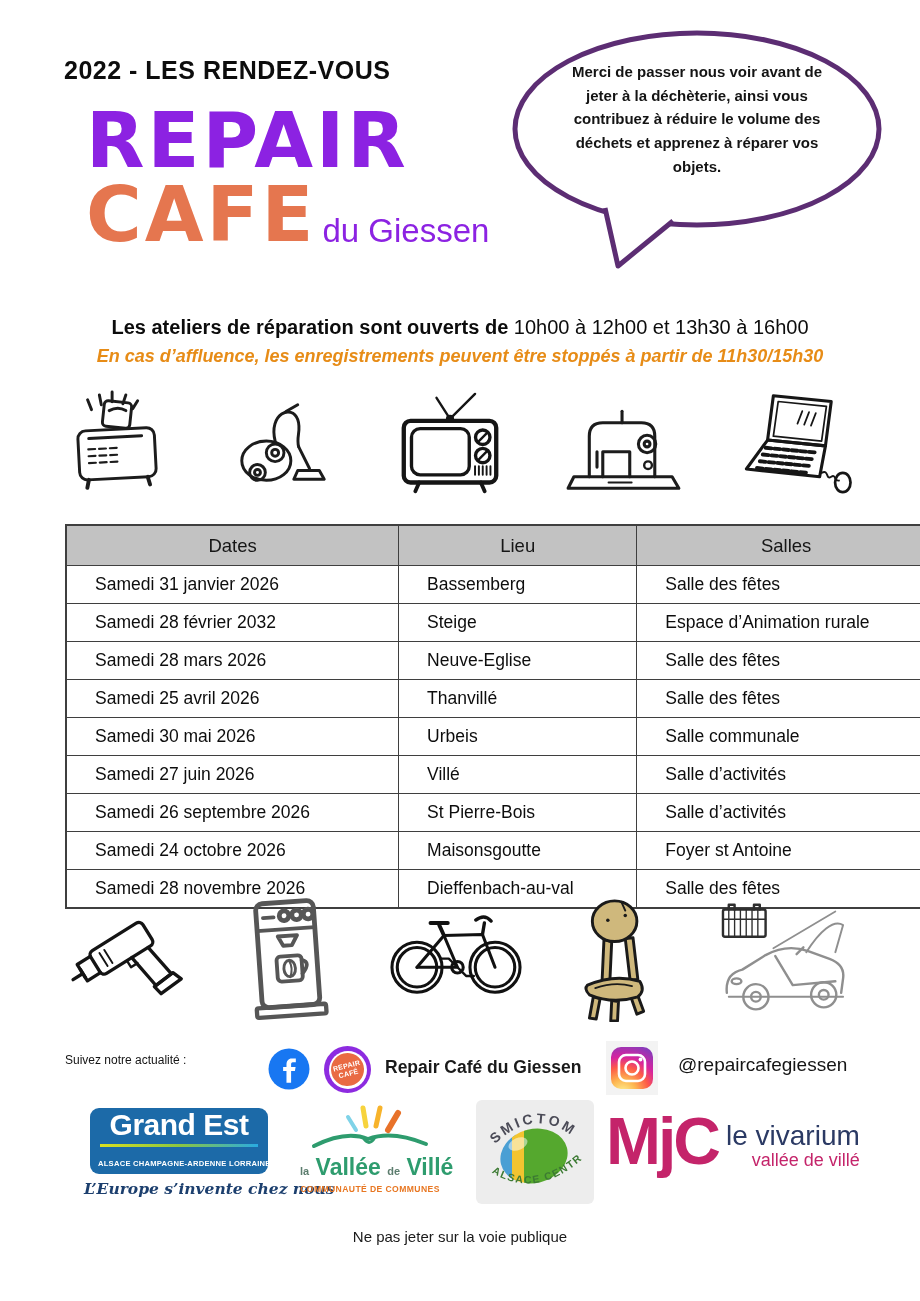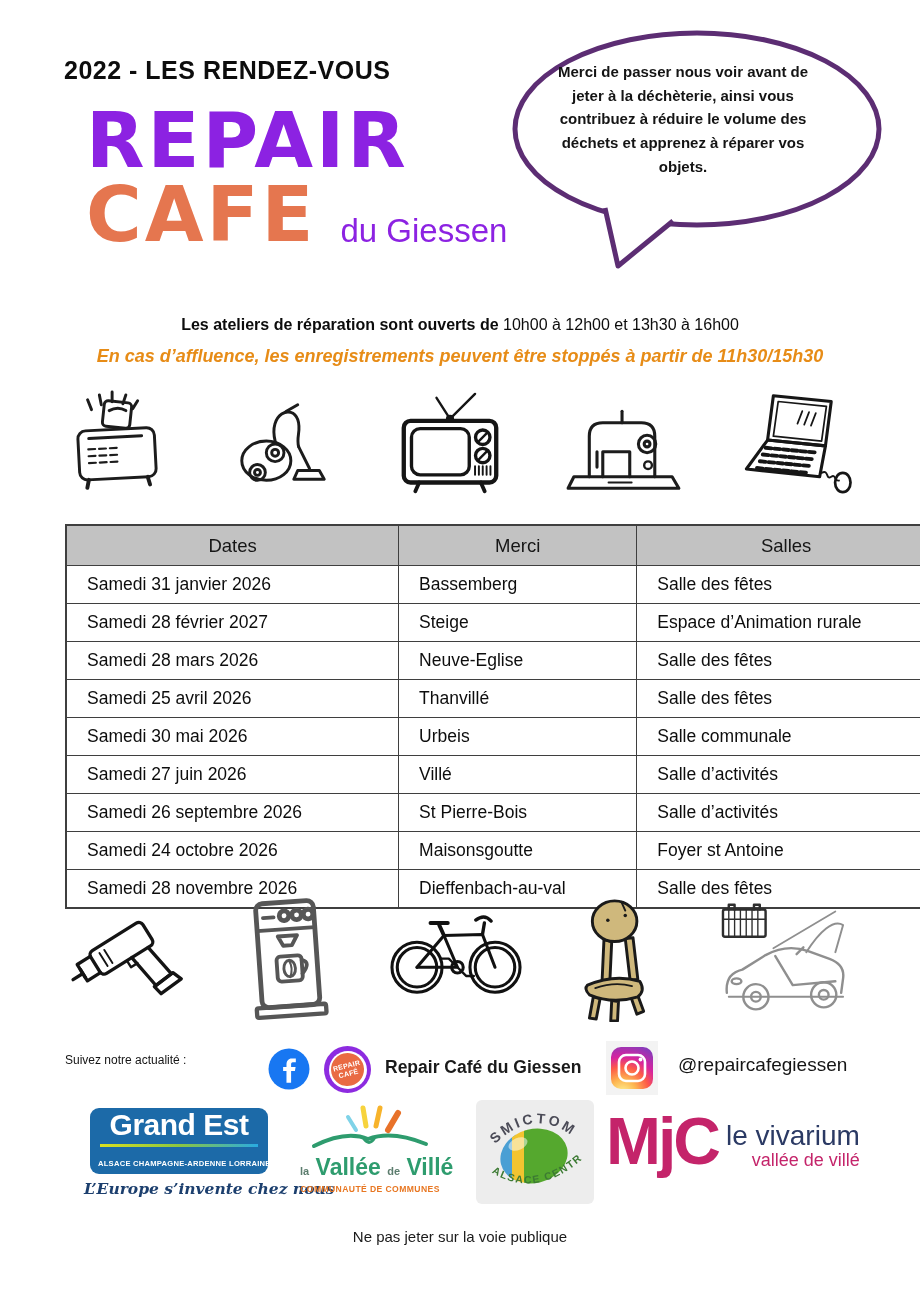--- a/index.html
+++ b/index.html
@@ -7,45 +7,45 @@
         font-family:"Liberation Sans",sans-serif;color:#111;}
 
   
   .title{position:absolute;left:64px;top:56px;font-size:25px;font-weight:bold;letter-spacing:.5px;color:#0d0d0d;}
 
   
   .logo{position:absolute;left:86px;top:104px;line-height:.98;}
   .logo-repair{font-family:"DejaVu Sans",sans-serif;font-weight:bold;font-size:76px;letter-spacing:3px;color:#8c22e2;}
   .logo-row2{display:flex;align-items:flex-end;}
   .logo-cafe{font-family:"DejaVu Sans",sans-serif;font-weight:bold;font-size:76px;letter-spacing:3px;color:#e5764f;}
-  .logo-suffix{font-size:33px;color:#8c22e2;margin-left:24px;margin-bottom:6px;}
+  .logo-suffix{font-size:33px;color:#8c22e2;margin-left:6px;margin-bottom:6px;}
 
   
   .bubble{position:absolute;left:505px;top:28px;width:385px;height:250px;}
   .bubble svg{position:absolute;inset:0;}
-  .bubble-text{position:absolute;left:44px;top:32px;width:268px;text-align:center;
+  .bubble-text{position:absolute;left:58px;top:32px;width:268px;text-align:center;
                font-size:15px;font-weight:bold;line-height:1.58;color:#141414;}
 
   
-  .hours{position:absolute;left:0;top:316px;width:920px;text-align:center;font-size:16px;color:#0c0c0c;}
+  .hours{position:absolute;left:0;top:316px;width:920px;text-align:center;font-size:20px;color:#0c0c0c;}
   .hours .b{font-weight:bold;}
   .notice{position:absolute;left:0;top:346px;width:920px;text-align:center;
           font-size:18px;font-weight:bold;font-style:italic;color:#e78c17;}
 
   
   .icons-top{position:absolute;left:62px;top:388px;width:796px;display:flex;justify-content:space-between;align-items:flex-end;}
   .icons-bottom{position:absolute;left:68px;top:896px;width:790px;display:flex;justify-content:space-between;align-items:flex-start;}
   .icons-top svg,.icons-bottom svg{display:block;}
 
   
   .sched{position:absolute;left:65px;top:524px;width:872px;border-collapse:collapse;border-radius:26px;}
   .sched th,.sched td{border:1.6px solid #3f3f3f;font-weight:normal;}
   .sched{border:2px solid #3f3f3f;}
   .sched th{background:#c2c2c2;height:37px;font-size:18.5px;text-align:center;color:#161616;}
-  .sched td{height:35px;font-size:17.5px;padding-left:20px;color:#0d0d0d;}
+  .sched td{height:35px;font-size:17.5px;padding-left:28px;color:#0d0d0d;}
   .c-dates{width:305px;} .c-lieu{width:218px;} .c-salles{width:274px;}
 
   
   .social-label{position:absolute;left:65px;top:1053px;font-size:12px;color:#141414;}
   .fb{position:absolute;left:268px;top:1048px;width:42px;height:42px;}
   .badge{position:absolute;left:324px;top:1046px;width:47px;height:47px;border-radius:50%;
          background:#8d2be0;display:flex;align-items:center;justify-content:center;}
   .badge-ring{width:38px;height:38px;border-radius:50%;background:#fff;display:flex;align-items:center;justify-content:center;}
   .badge-core{width:33px;height:33px;border-radius:50%;background:#e96a43;display:flex;flex-direction:column;
               align-items:center;justify-content:center;transform:rotate(-14deg);}
@@ -185,32 +185,32 @@
           <path d="M88 88 c 8 -4 4 8 10 4 c 5 -3 3 5 8 4" stroke-width="2"></path>
         </g>
       </svg>
     </span>
   </div>
 
   <table class="sched">
     <thead>
       <tr>
         <th class="c-dates">Dates</th>
-        <th class="c-lieu">Merci</th>
+        <th class="c-lieu">Lieu</th>
         <th class="c-salles">Salles</th>
       </tr>
     </thead>
     <tbody>
       <tr>
         <td>Samedi 31 janvier 2026</td>
         <td>Bassemberg</td>
         <td>Salle des fêtes</td>
       </tr>
       <tr>
-        <td>Samedi 28 février 2027</td>
+        <td>Samedi 28 février 2032</td>
         <td>Steige</td>
         <td>Espace d’Animation rurale</td>
       </tr>
       <tr>
         <td>Samedi 28 mars 2026</td>
         <td>Neuve-Eglise</td>
         <td>Salle des fêtes</td>
       </tr>
       <tr>
         <td>Samedi 25 avril 2026</td>

